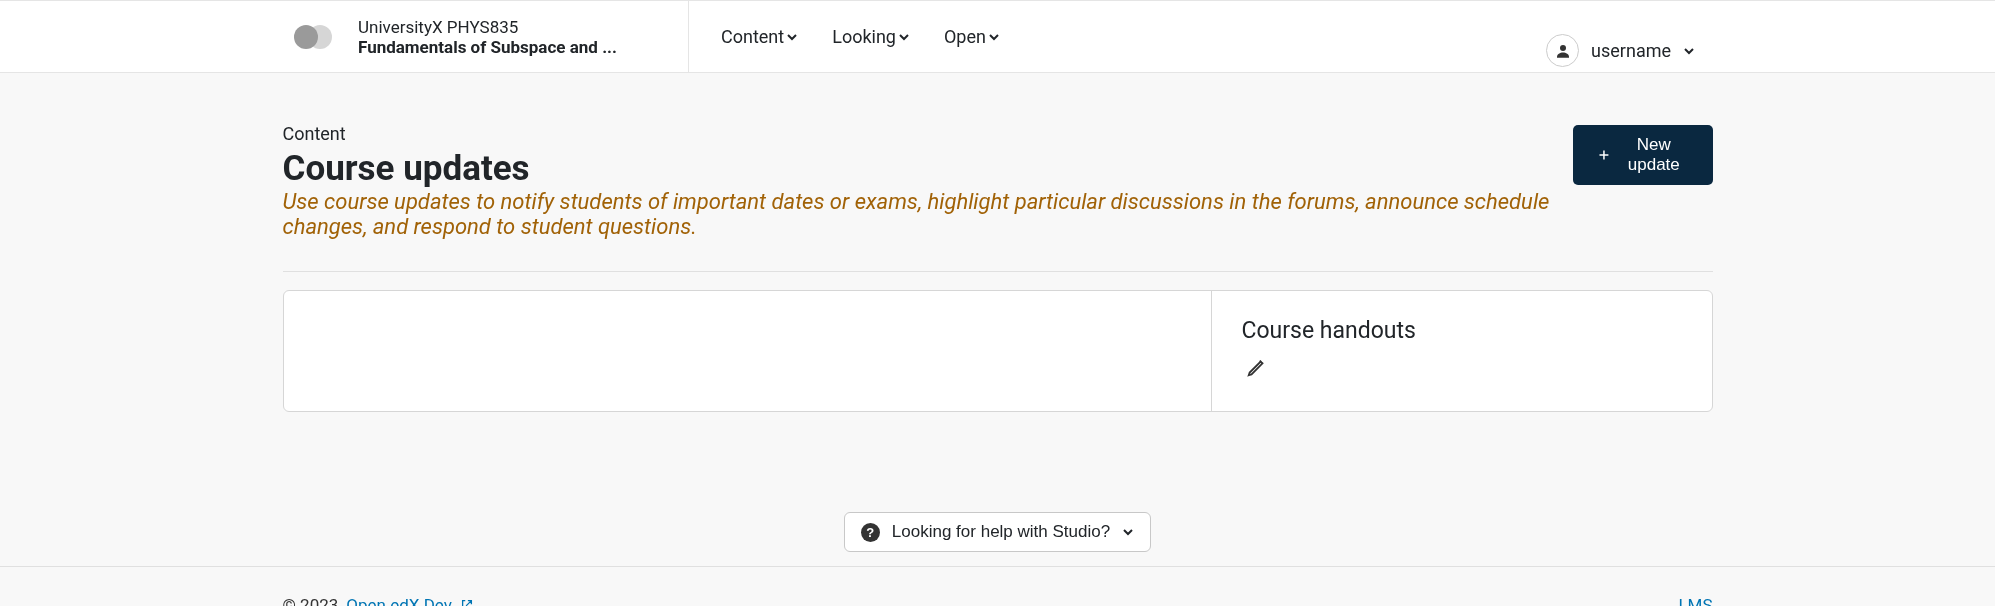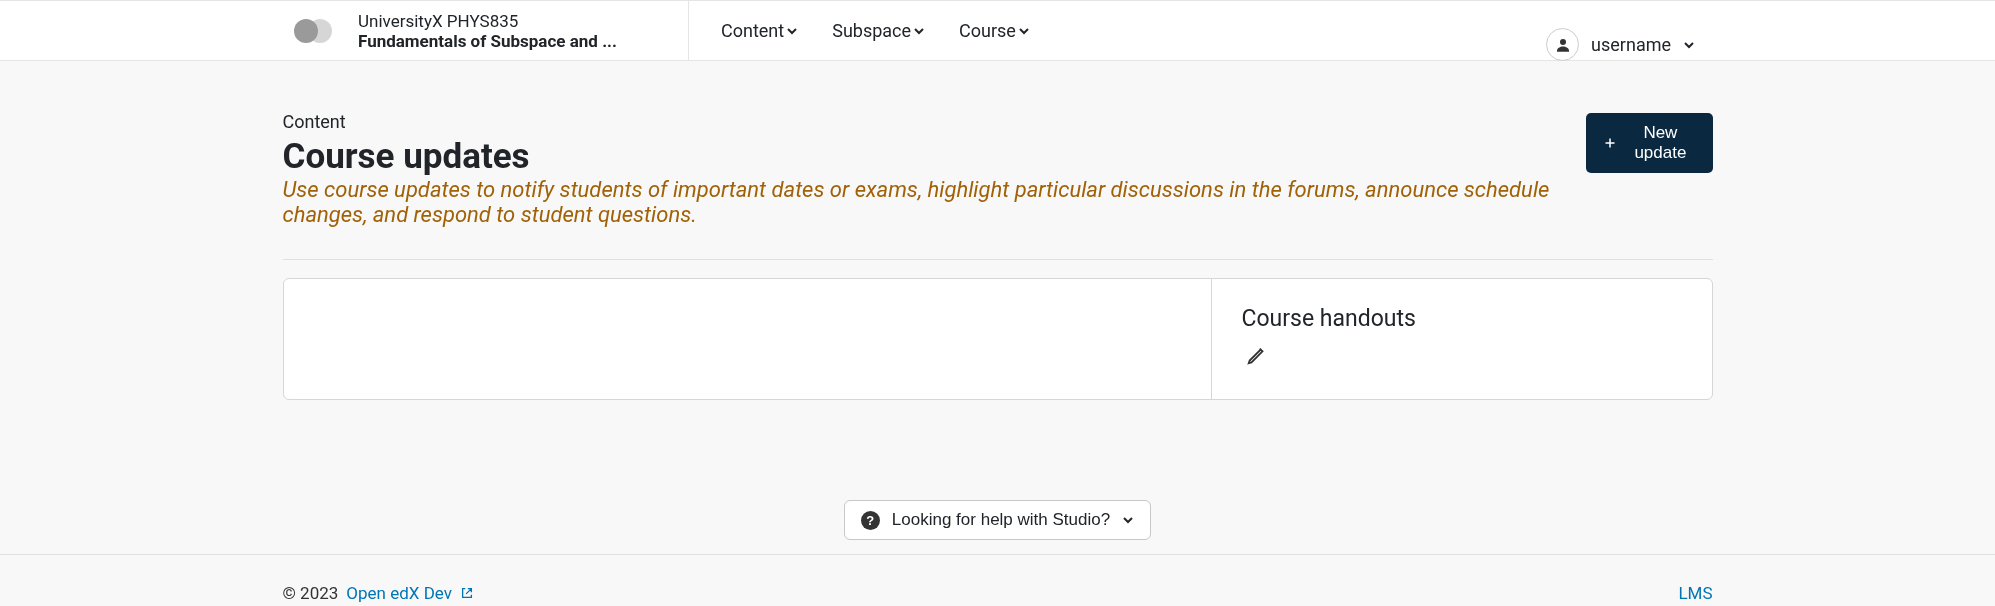--- a/index.html
+++ b/index.html
@@ -10,21 +10,21 @@
     body {
       font-family: -apple-system, BlinkMacSystemFont, "Segoe UI", Roboto, Helvetica, Arial, sans-serif;
       background: #f8f8f8;
       color: #212529;
     }
     .header {
       background: #fff;
       border-top: 1px solid #e5e5e5;
       border-bottom: 1px solid #e5e5e5;
       display: flex;
-      height: 61px;
+      height: 73px;
       padding: 0 0 0 294px;
     }
     .logo-block {
       display: flex;
       align-items: center;
       gap: 24px;
       border-right: 1px solid #e5e5e5;
       height: 100%;
       padding-right: 40px;
       width: 395px;
@@ -139,21 +139,21 @@
     }
     .page-description {
       font-size: 22px;
       color: #a16207;
       font-style: italic;
     }
     .new-update-btn {
       background: #0a2840;
       color: #fff;
       border: none;
-      padding: 10px 18px;
+      padding: 10px 25px;
       font-size: 17px;
       border-radius: 5px;
       display: flex;
       align-items: center;
       gap: 10px;
       cursor: pointer;
       margin-top: 2px;
     }
     .plus-icon {
       width: 16px;
@@ -287,27 +287,27 @@
     </div>
   </div>
   <nav class="nav-menu">
     <div class="nav-item">
       <span>Content</span>
       <svg class="chevron-down" viewBox="0 0 12 12">
           <path d="M2 4l4 4 4-4" fill="none" stroke="currentColor" stroke-width="2"></path>
         </svg>
     </div>
     <div class="nav-item">
-      <span>Subspace</span>
+      <span>Looking</span>
       <svg class="chevron-down" viewBox="0 0 12 12">
           <path d="M2 4l4 4 4-4" fill="none" stroke="currentColor" stroke-width="2"></path>
         </svg>
     </div>
     <div class="nav-item">
-      <span>Course</span>
+      <span>Open</span>
       <svg class="chevron-down" viewBox="0 0 12 12">
           <path d="M2 4l4 4 4-4" fill="none" stroke="currentColor" stroke-width="2"></path>
         </svg>
     </div>
   </nav>
   <div class="user-menu">
     <div class="user-avatar">
       <svg class="user-icon" viewBox="0 0 24 24" fill="#333">
           <circle cx="12" cy="8" r="4"></circle>
           <path d="M4 20c0-4 4-6 8-6s8 2 8 6v1H4v-1z"></path>

